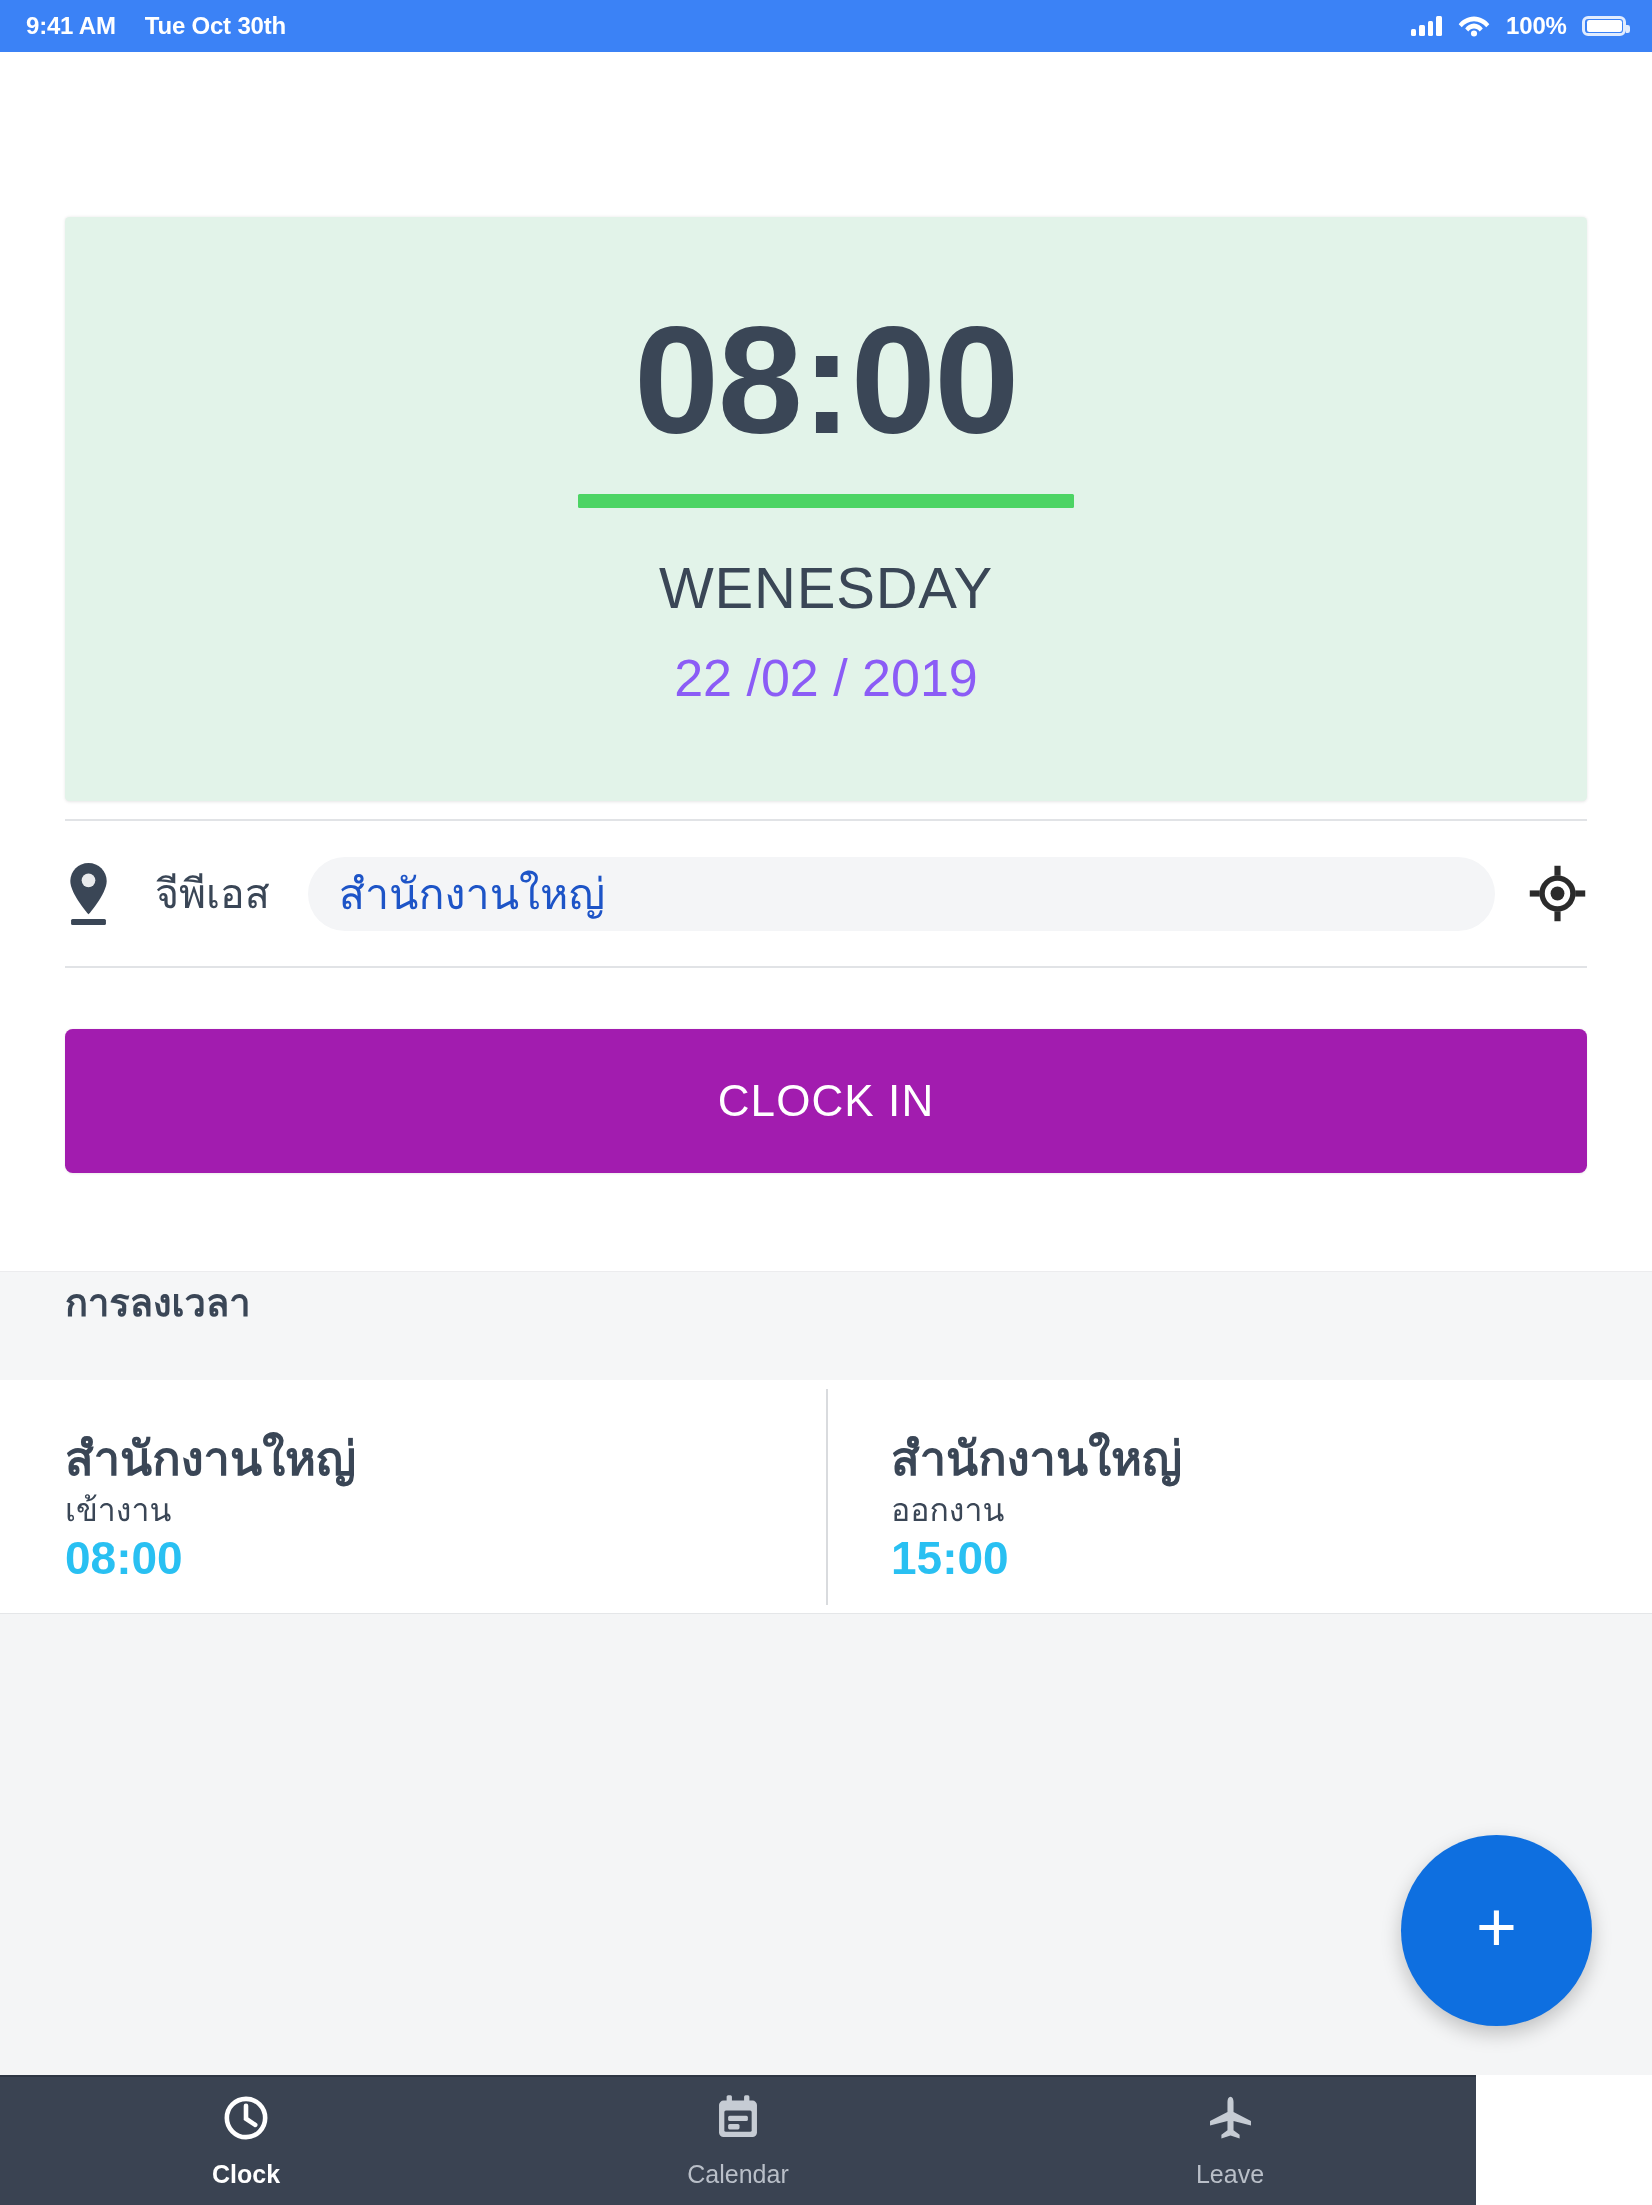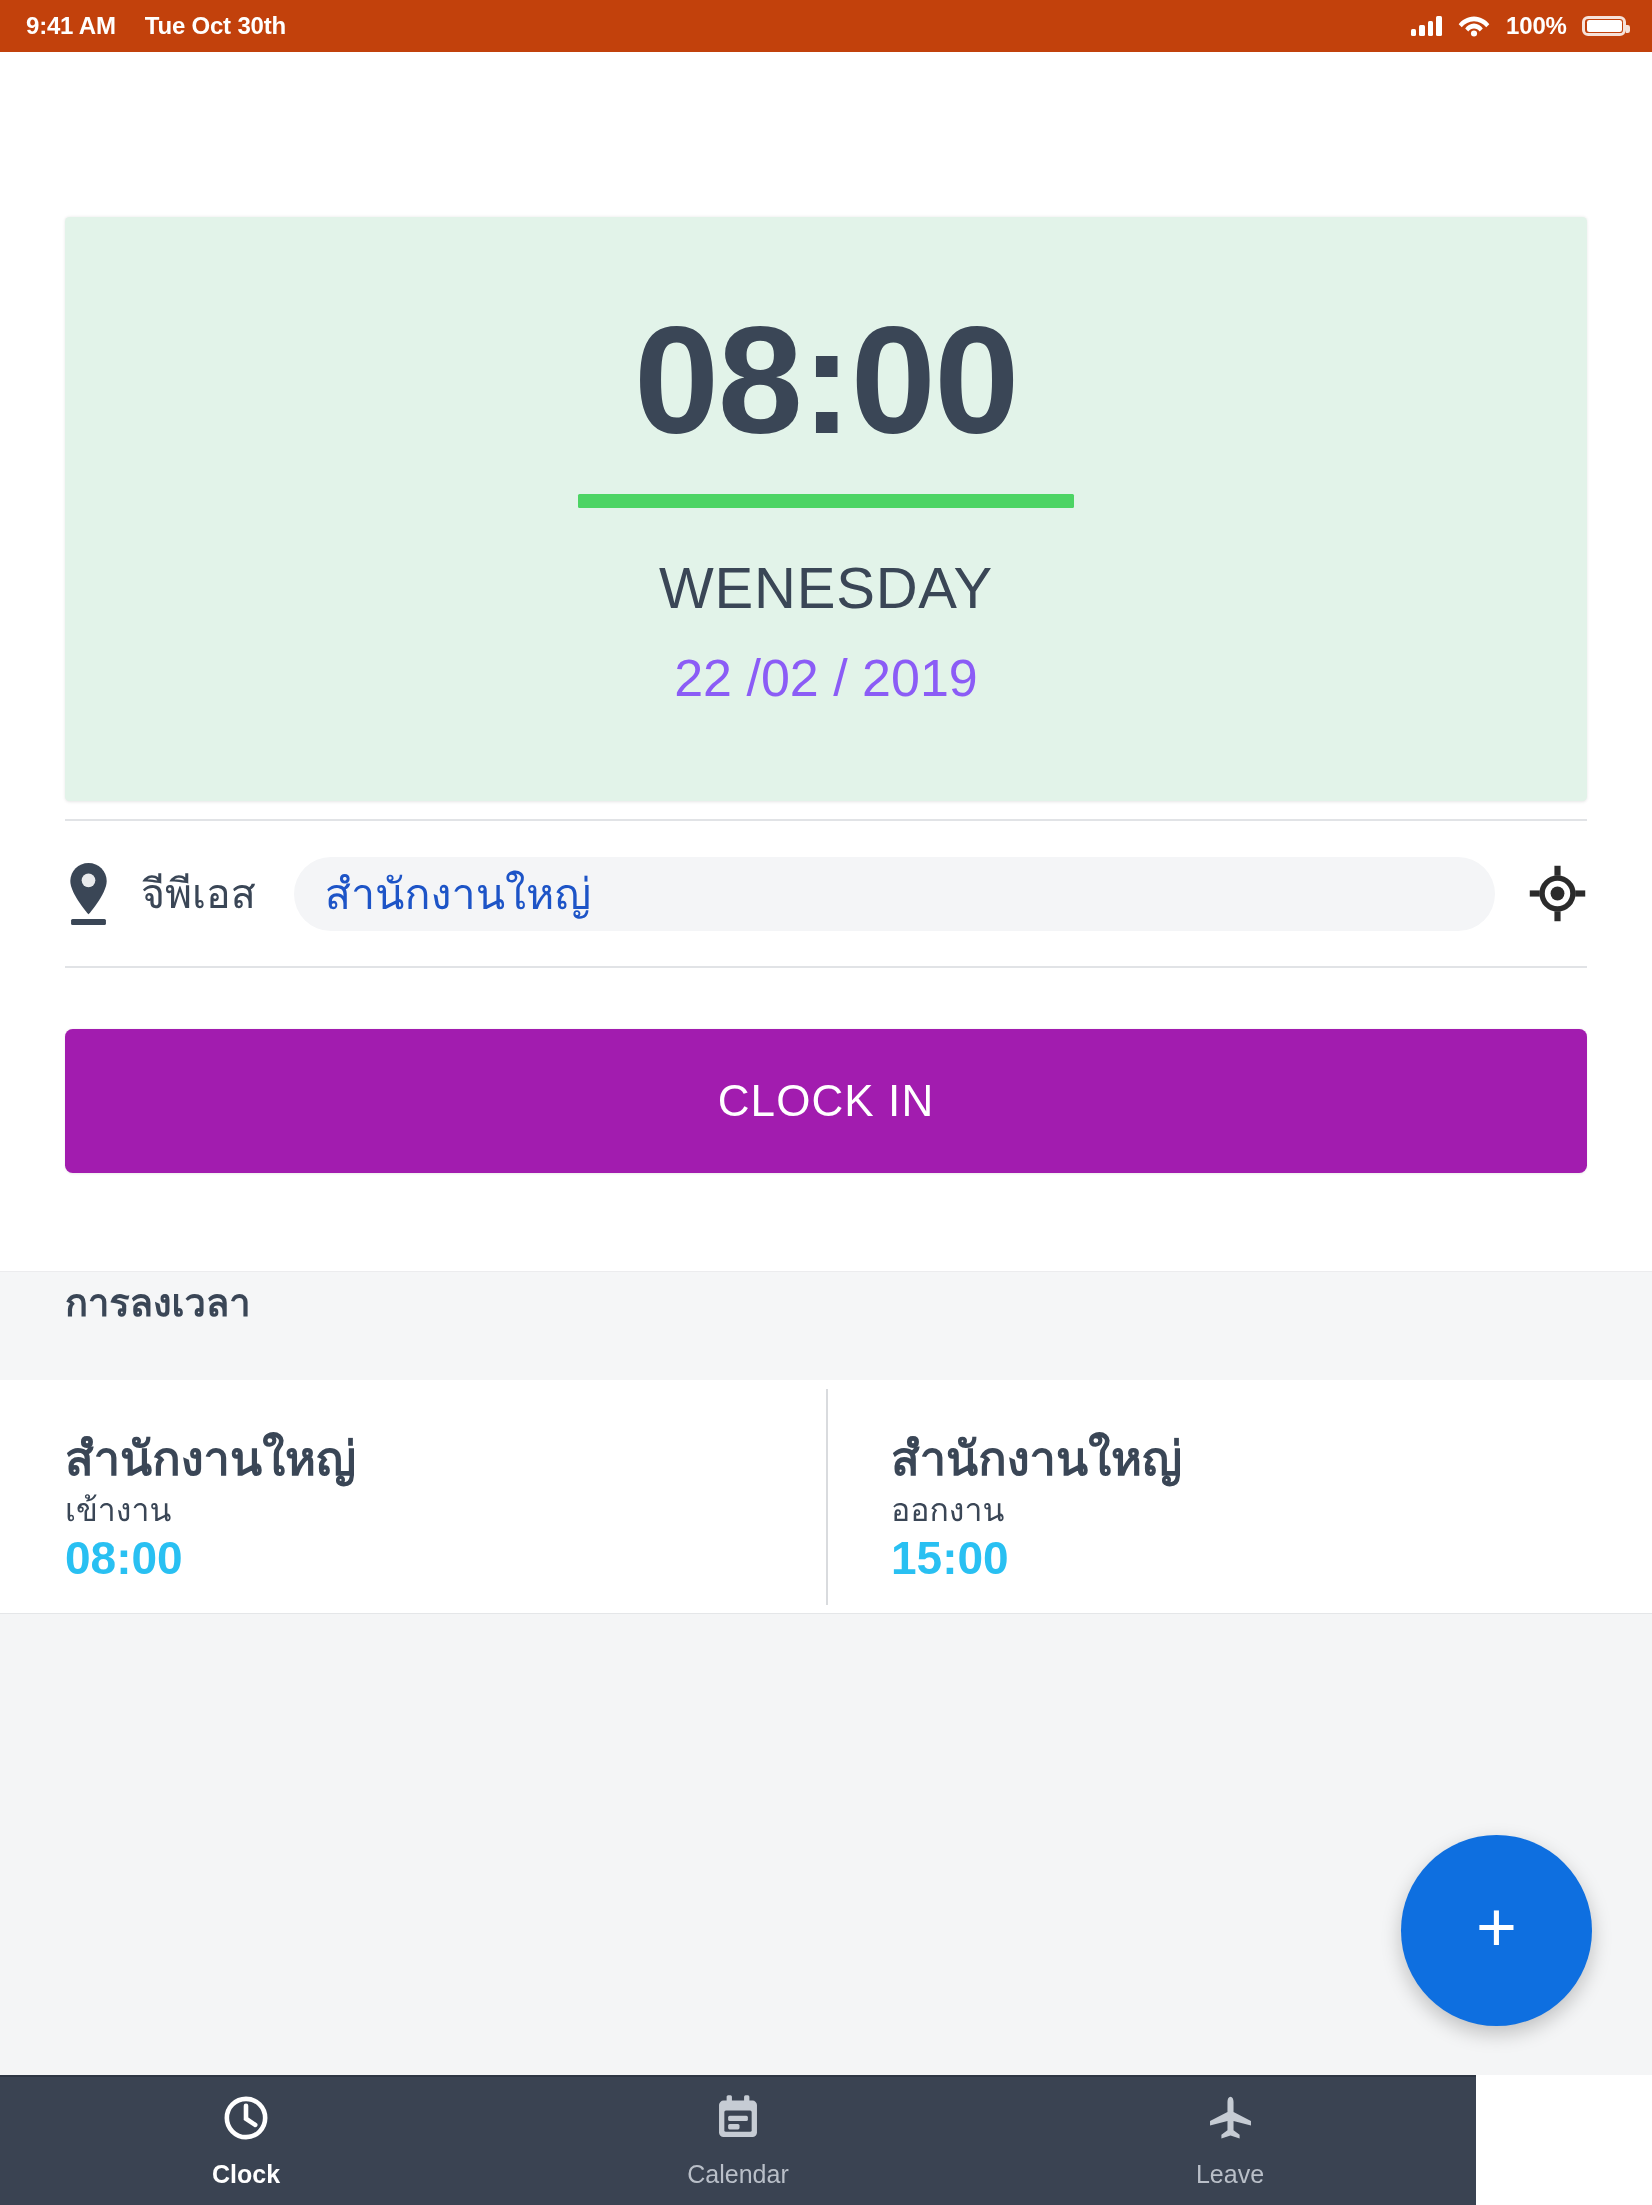--- a/index.html
+++ b/index.html
@@ -8,21 +8,21 @@
     width:1652px; height:2205px;
     background:#f4f5f6;
     font-family:"Liberation Sans","DejaVu Sans",sans-serif;
     overflow:hidden;
   }
   #app { position:relative; width:1652px; height:2205px; background:#ffffff; }
 
   
   .statusbar {
     position:absolute; top:0; left:0; width:1652px; height:52px;
-    background:#c2410c; color:#ffffff;
+    background:#3b82f6; color:#ffffff;
     display:flex; align-items:center; justify-content:space-between;
     padding:0 26px;
   }
   .sb-left { display:flex; align-items:center; gap:29px; }
   .sb-time { font-size:24px; font-weight:bold; letter-spacing:-0.2px; }
   .sb-date { font-size:24px; font-weight:bold; letter-spacing:-0.2px; }
   .sb-right { display:flex; align-items:center; gap:15.3px; }
   .sb-pct { font-size:24px; font-weight:bold; letter-spacing:-0.2px; }
   .sig { display:flex; align-items:flex-end; gap:3.1px; height:20px; }
   .sig i { display:block; width:5.4px; background:#ffffff; border-radius:1.5px; }
@@ -94,21 +94,21 @@
   .hr { position:absolute; left:65px; width:1522px; height:1.5px; background:#e1e3e6; }
   .hr-top { top:819px; }
   .hr-bot { top:966px; }
   .gps-row {
     position:absolute; left:65px; top:821px; width:1522px; height:145px;
     display:flex; align-items:center;
   }
   .pin { width:47px; height:66px; position:relative; flex:0 0 auto; }
   .pin svg { position:absolute; left:0; top:0; }
   .gps-label {
-    margin-left:29px; font-size:41px; color:#3a4656; flex:0 0 auto;
+    margin-left:43px; font-size:41px; color:#3a4656; flex:0 0 auto;
     font-family:"Liberation Sans","DejaVu Sans",sans-serif;
   }
   .gps-field {
     margin-left:38px; flex:1 1 auto; height:74px;
     background:#f4f5f7; border-radius:37px;
     display:flex; align-items:center; padding:0 31px;
   }
   .gps-value {
     font-size:43px; color:#1d54c7; font-weight:normal;
   }

